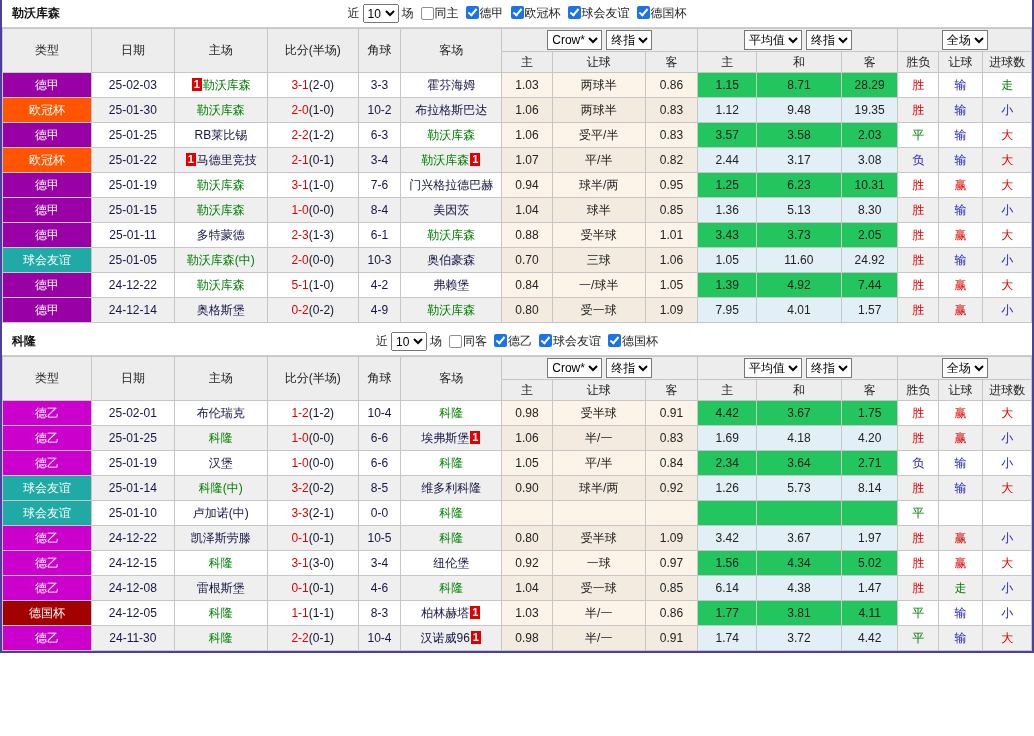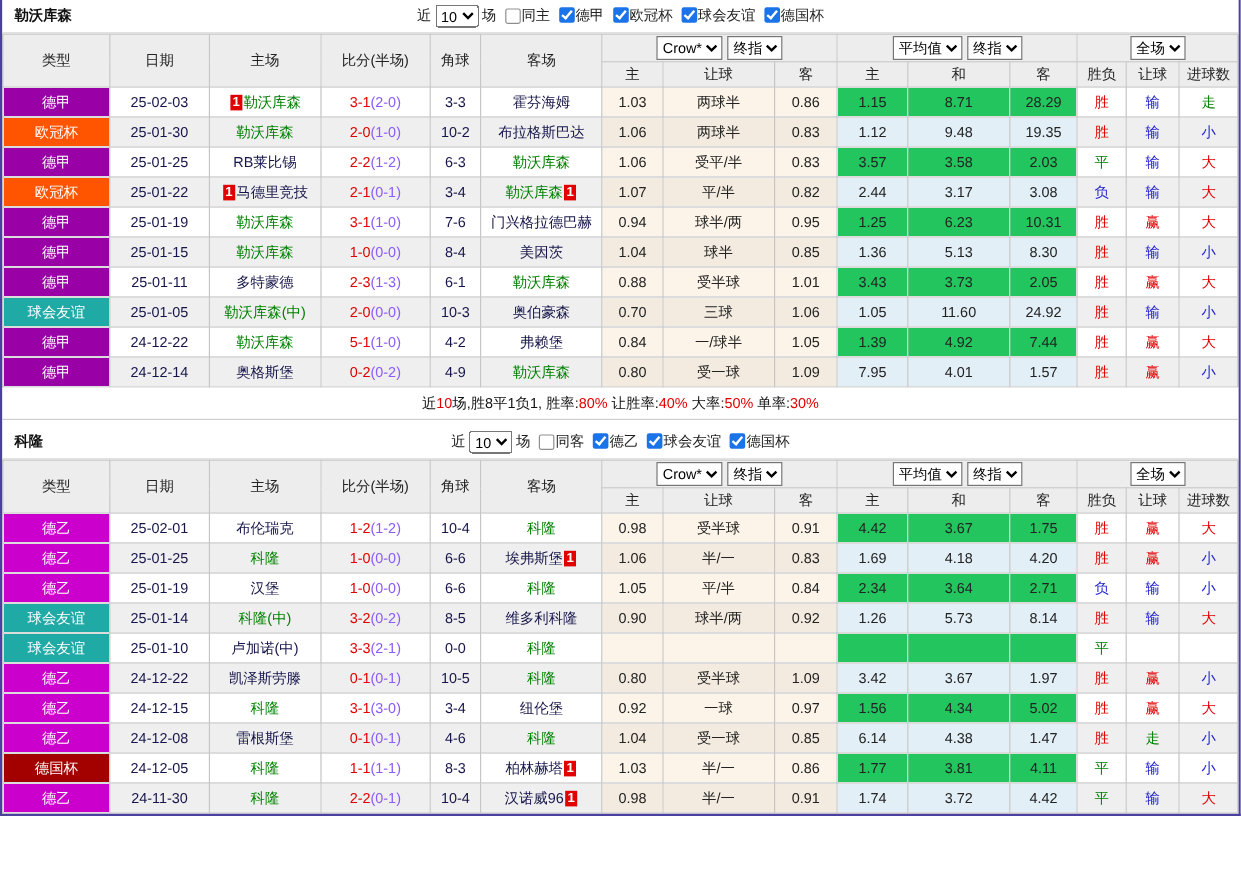--- a/index.html
+++ b/index.html
@@ -49,21 +49,21 @@
   tr.even td{background:#efefef;}
   tr.odd  td.odds{background:#fcf4e8;}
   tr.even td.odds{background:#f3ebdf;}
   tr.odd  td.avg{background:#22c55e;}
   tr.even td.avg{background:#e2eff6;}
 
   td.lcell{color:#fff;}
   .tname{color:#15154a;}
   .green{color:#008000;}
   .sf{color:#e00000;}
-  .sh{color:#8b5cf6;}
+  .sh{color:#0f172a;}
   td.datec, td.cornerc{color:#15154a;}
   .rank{display:inline-block; background:#e00000; color:#fff; font-size:11px;
     font-weight:bold; line-height:13px; padding:0 2px; margin:0 1px; vertical-align:1px;}
 
   .summary{height:26px; line-height:26px; text-align:center; background:#fff;
     border-bottom:1px solid #cfcfcf; color:#111;}
   .summary .r{color:#e00000;}
   .gap{height:5px; background:#fff;}
 </style>
 </head>
@@ -301,21 +301,20 @@
             <td class="odds">1.09</td>
             <td class="avg">7.95</td>
             <td class="avg">4.01</td>
             <td class="avg">1.57</td>
             <td class="res"><span style="color: rgb(224, 0, 0);">胜</span></td>
             <td class="res"><span style="color: rgb(224, 0, 0);">赢</span></td>
             <td class="res"><span style="color: rgb(34, 34, 204);">小</span></td>
           </tr>
         </tbody>
     </table>
-    <div class="summary"><span>近</span><span class="r">10</span><span>场,胜8平1负1, 胜率:</span><span class="r">80%</span><span> 让胜率:</span><span class="r">40%</span><span> 大率:</span><span class="r">50%</span><span> 单率:</span><span class="r">30%</span></div>
   </div>
 
   <div class="gap"></div>
 
   <div class="section">
     <div class="filterbar">
       <span class="team-label">科隆</span>
       <span class="filters">
         <span>近</span>
         <select>

